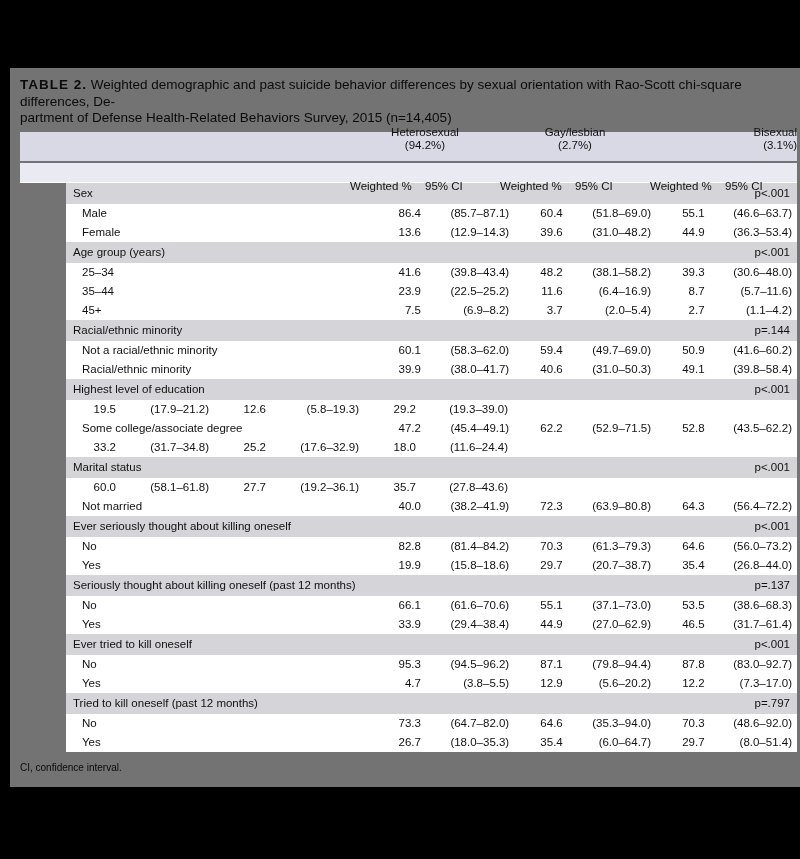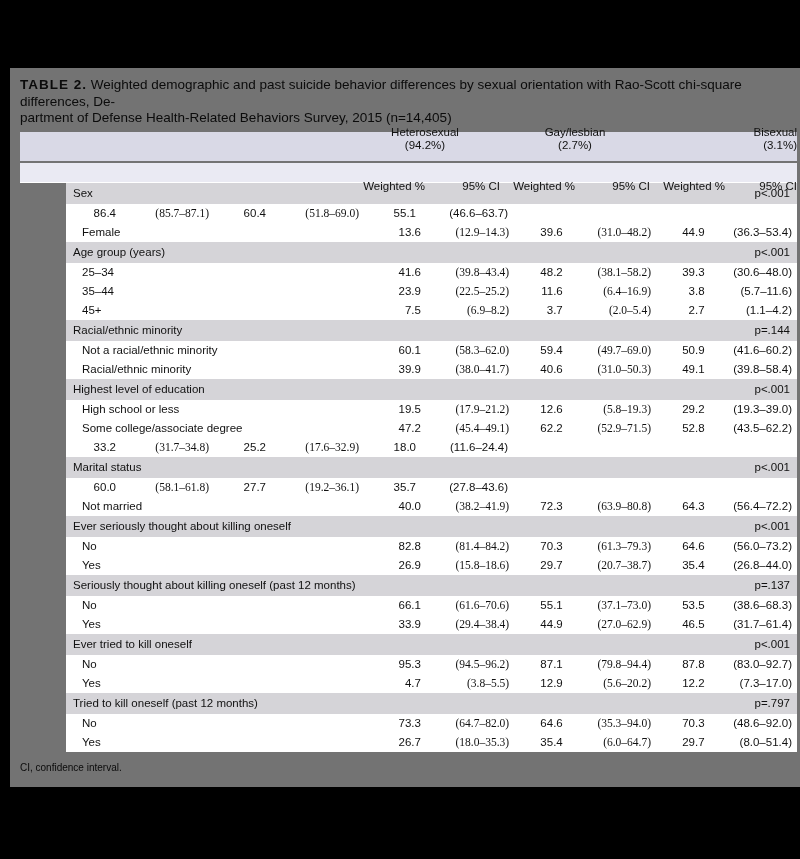--- a/index.html
+++ b/index.html
@@ -35,31 +35,31 @@
     display:flex; flex-direction:column; justify-content:center;
     text-align:center; line-height:13px; height:14px;
   }
   .g0,.g1 { width:150px; } .g2 { width:147px;text-align:right; }
   
   .subhead {
     height:19px; background:#eaeaf3; margin-top:2px;
     border-bottom:1px solid #ffffff; display:flex; align-items:center;
   }
   .shspacer { width:330px; }
-  .shcell { text-align:right; box-sizing:border-box;margin-top:28px; }
+  .shcell { text-align:left; box-sizing:border-box;margin-top:28px; }
   .sh0,.sh1,.sh2,.sh3,.sh4 { width:75px; } .sh5 { width:72px; }
   
   .cat-row { height:21px; background:#d5d4d8; }
   .data-row { height:19px; background:#ffffff; }
   .cat-label { flex:1 1 auto; padding-left:7px; }
   .p-cell { margin-left:auto; padding-right:7px; white-space:nowrap; }
   .data-label { width:330px; padding-left:16px; box-sizing:border-box; white-space:nowrap; }
   .num { box-sizing:border-box; text-align:right; white-space:nowrap; }
   .c0,.c2,.c4 { width:75px; padding-right:25px; }
-  .c1,.c3 { width:75px; padding-right:7px;font-family:Liberation Serif, serif; }
+  .c1,.c3 { width:75px; padding-right:7px; }
   .c5 { width:72px; padding-right:5px; }
   .footnote { margin:10px 0 4px 10px; font-size:10px; color:#0b0b0b; }
 </style>
 </head>
 <body>
 
 <div class="bar bar-top"></div>
 
 <div class="page">
 
@@ -96,20 +96,21 @@
       <div class="shcell sh4">Weighted %</div>
       <div class="shcell sh5">95% CI</div>
     </div>
 
     <div>
         <div class="row cat-row">
           <div class="cat-label">Sex</div>
           <div class="p-cell">p&lt;.001</div>
         </div>
         <div class="row data-row">
+          <div class="data-label">Male</div>
           <div class="num c0">86.4</div>
           <div class="num c1">(85.7–87.1)</div>
           <div class="num c2">60.4</div>
           <div class="num c3">(51.8–69.0)</div>
           <div class="num c4">55.1</div>
           <div class="num c5">(46.6–63.7)</div>
         </div>
         <div class="row data-row">
           <div class="data-label">Female</div>
           <div class="num c0">13.6</div>
@@ -131,21 +132,21 @@
           <div class="num c3">(38.1–58.2)</div>
           <div class="num c4">39.3</div>
           <div class="num c5">(30.6–48.0)</div>
         </div>
         <div class="row data-row">
           <div class="data-label">35–44</div>
           <div class="num c0">23.9</div>
           <div class="num c1">(22.5–25.2)</div>
           <div class="num c2">11.6</div>
           <div class="num c3">(6.4–16.9)</div>
-          <div class="num c4">3.8</div>
+          <div class="num c4">8.7</div>
           <div class="num c5">(5.7–11.6)</div>
         </div>
         <div class="row data-row">
           <div class="data-label">45+</div>
           <div class="num c0">7.5</div>
           <div class="num c1">(6.9–8.2)</div>
           <div class="num c2">3.7</div>
           <div class="num c3">(2.0–5.4)</div>
           <div class="num c4">2.7</div>
           <div class="num c5">(1.1–4.2)</div>
@@ -170,21 +171,20 @@
           <div class="num c2">40.6</div>
           <div class="num c3">(31.0–50.3)</div>
           <div class="num c4">49.1</div>
           <div class="num c5">(39.8–58.4)</div>
         </div>
         <div class="row cat-row">
           <div class="cat-label">Highest level of education</div>
           <div class="p-cell">p&lt;.001</div>
         </div>
         <div class="row data-row">
-          <div class="data-label">High school or less</div>
           <div class="num c0">19.5</div>
           <div class="num c1">(17.9–21.2)</div>
           <div class="num c2">12.6</div>
           <div class="num c3">(5.8–19.3)</div>
           <div class="num c4">29.2</div>
           <div class="num c5">(19.3–39.0)</div>
         </div>
         <div class="row data-row">
           <div class="data-label">Some college/associate degree</div>
           <div class="num c0">47.2</div>
@@ -231,21 +231,21 @@
           <div class="data-label">No</div>
           <div class="num c0">82.8</div>
           <div class="num c1">(81.4–84.2)</div>
           <div class="num c2">70.3</div>
           <div class="num c3">(61.3–79.3)</div>
           <div class="num c4">64.6</div>
           <div class="num c5">(56.0–73.2)</div>
         </div>
         <div class="row data-row">
           <div class="data-label">Yes</div>
-          <div class="num c0">26.9</div>
+          <div class="num c0">19.9</div>
           <div class="num c1">(15.8–18.6)</div>
           <div class="num c2">29.7</div>
           <div class="num c3">(20.7–38.7)</div>
           <div class="num c4">35.4</div>
           <div class="num c5">(26.8–44.0)</div>
         </div>
         <div class="row cat-row">
           <div class="cat-label">Seriously thought about killing oneself (past 12 months)</div>
           <div class="p-cell">p=.137</div>
         </div>

